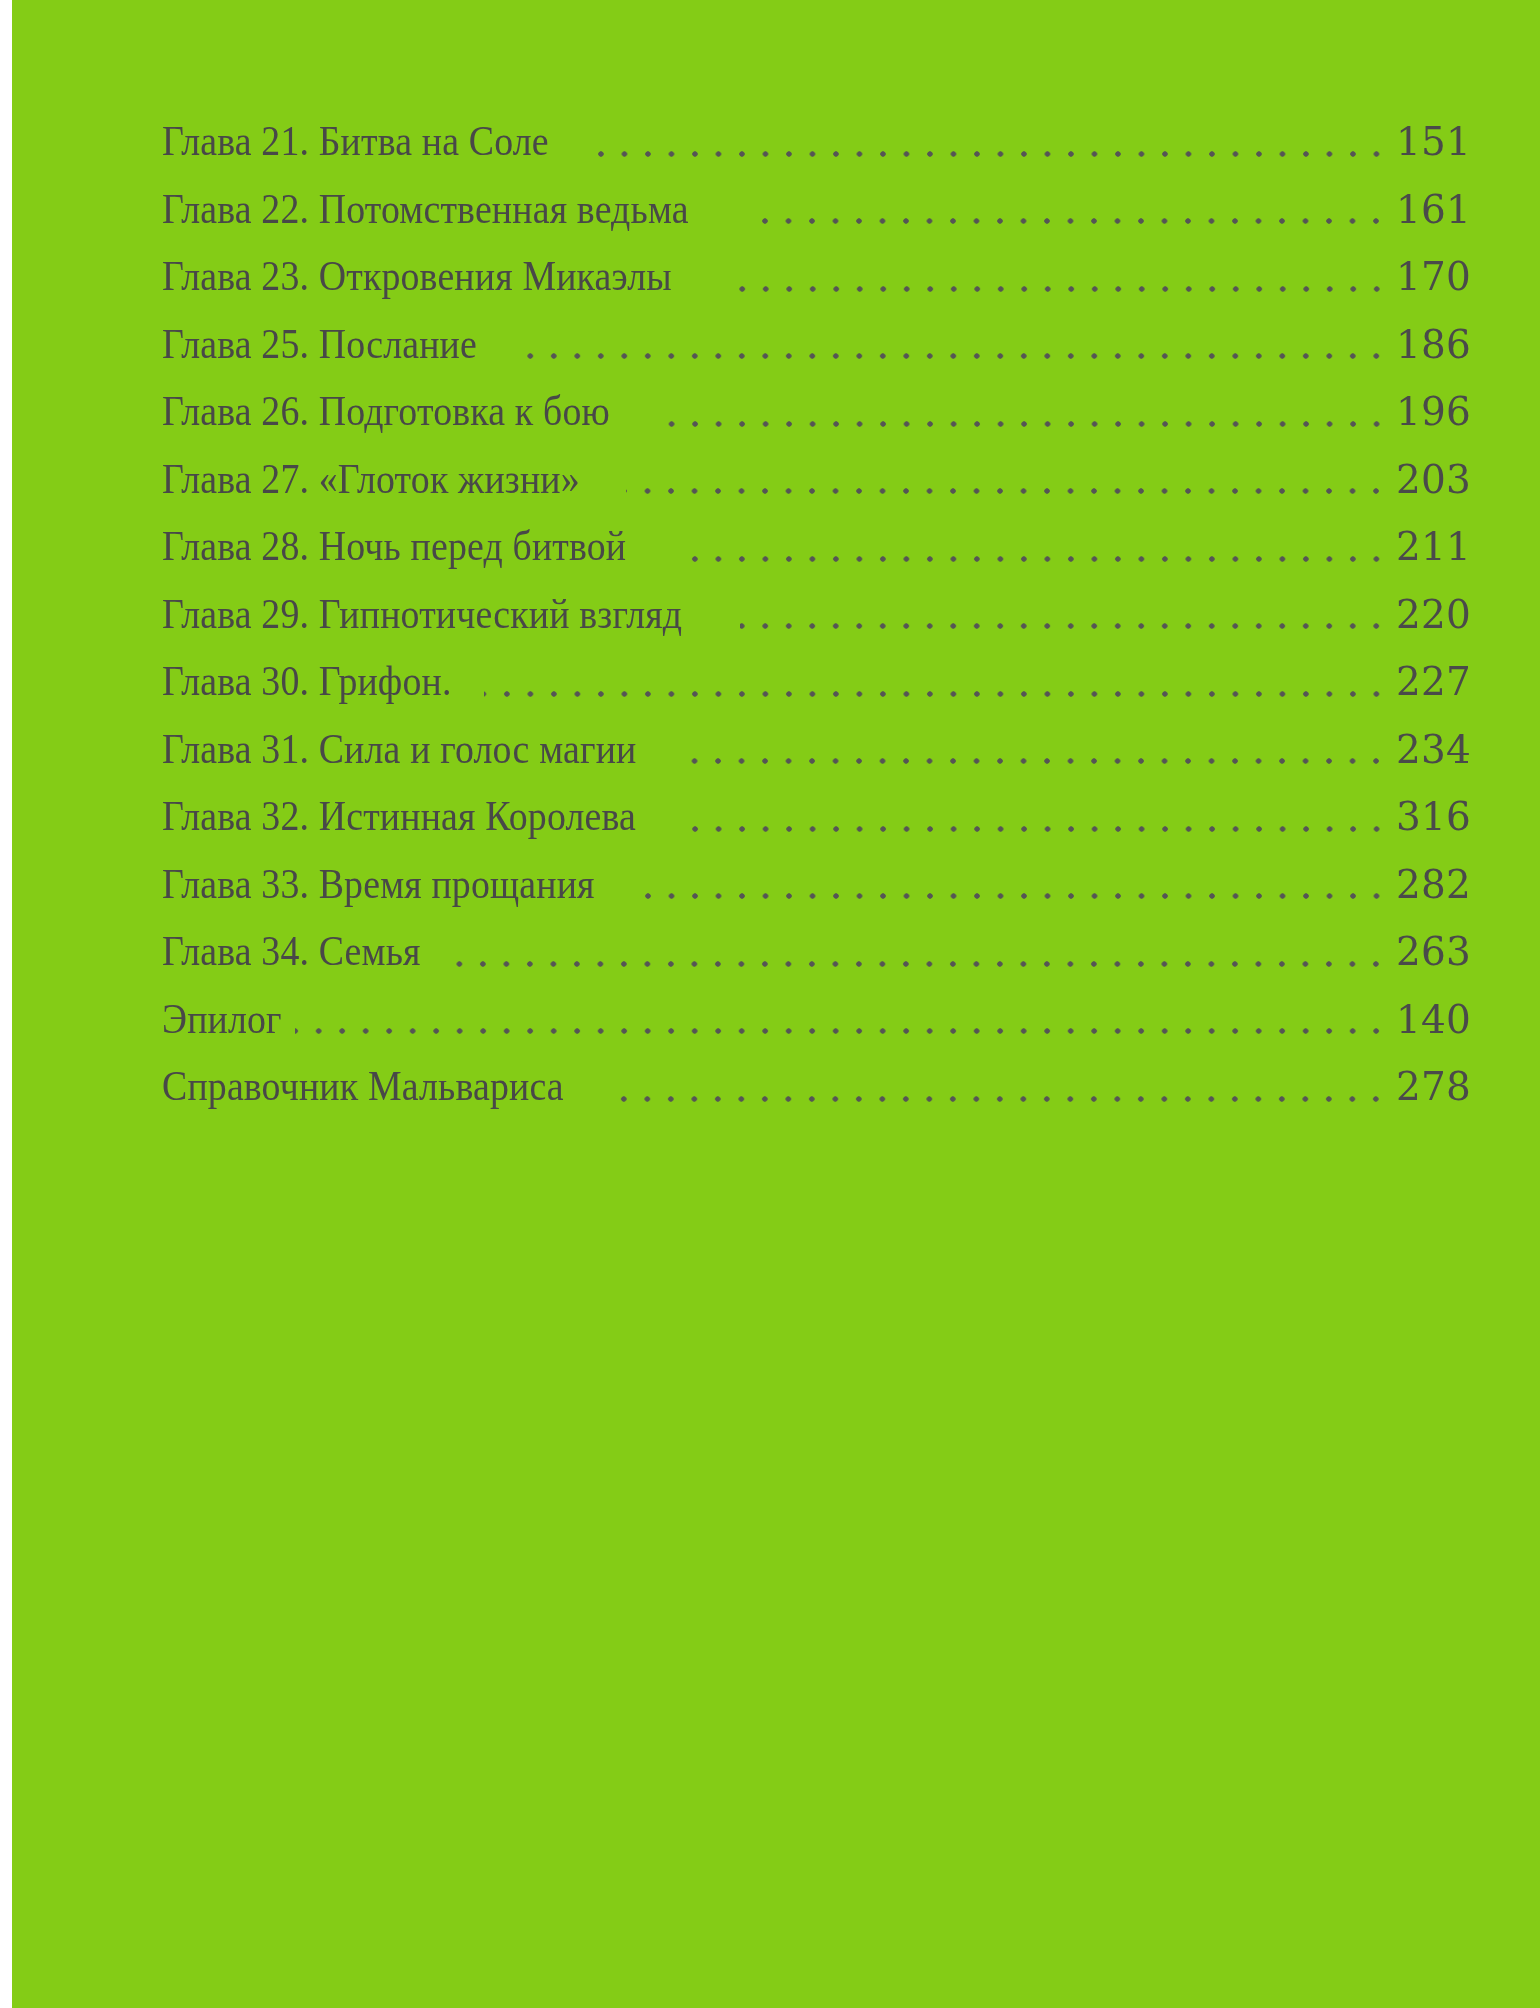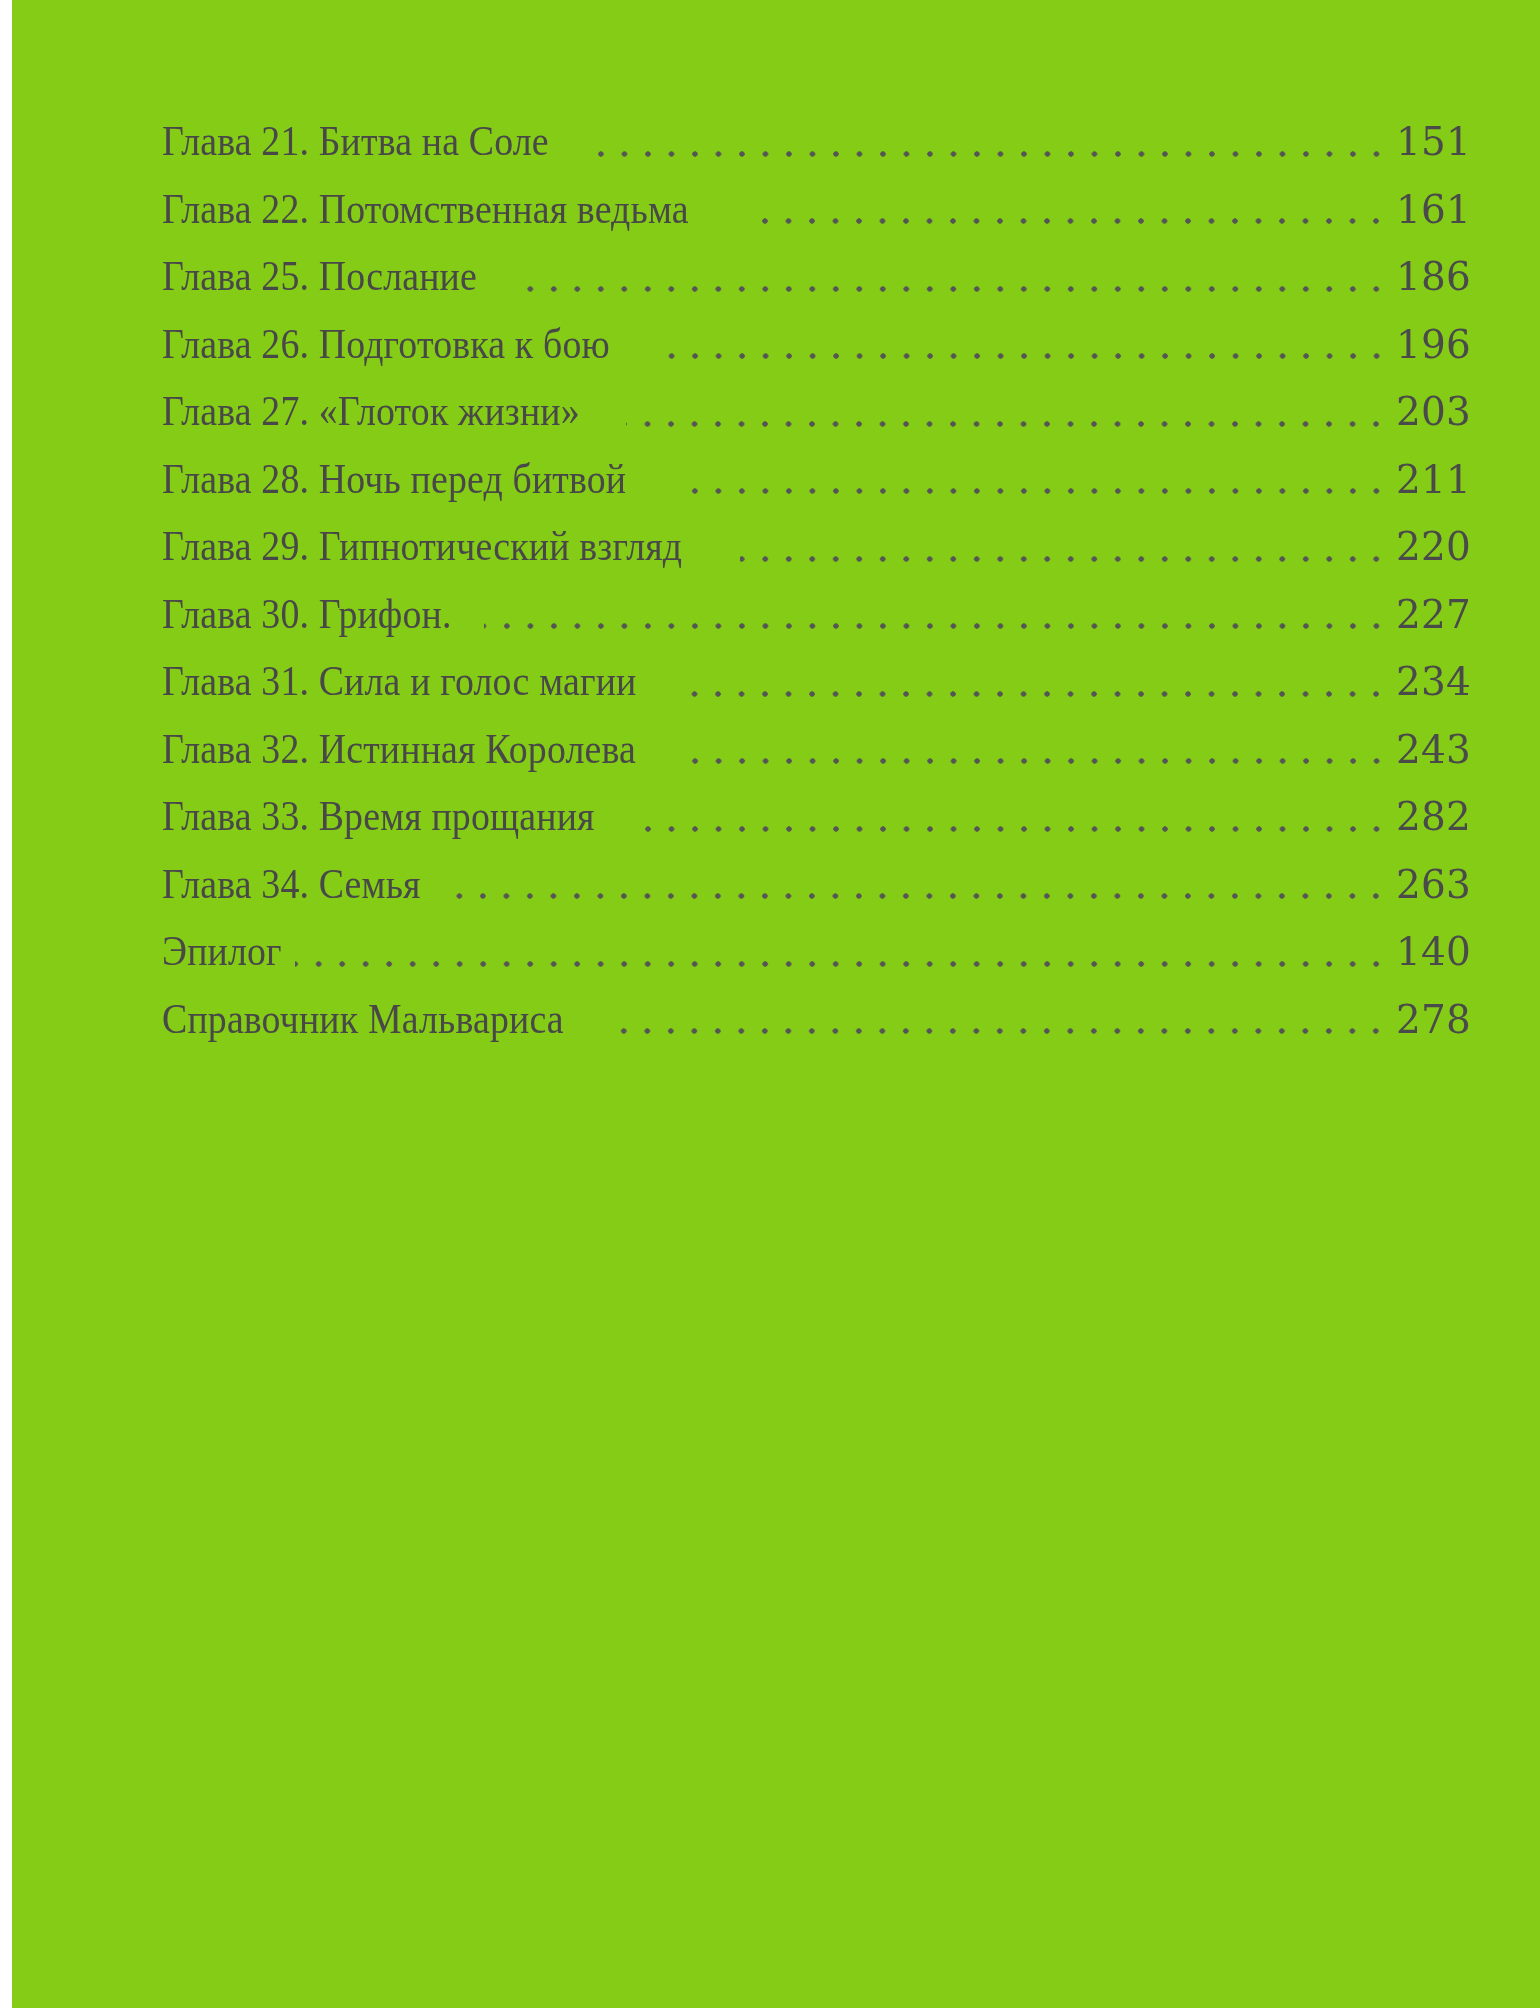--- a/index.html
+++ b/index.html
@@ -74,20 +74,25 @@
       <span class="toc-leader"></span>
       <span class="toc-page">151</span>
     </div>
 
     <div class="toc-row">
       <span class="toc-title">Глава 22. Потомственная ведьма</span>
       <span class="toc-leader"></span>
       <span class="toc-page">161</span>
     </div>
 
+    <div class="toc-row">
+      <span class="toc-title">Глава 23. Откровения Микаэлы</span>
+      <span class="toc-leader"></span>
+      <span class="toc-page">170</span>
+    </div>
 
 
     <div class="toc-row">
       <span class="toc-title">Глава 25. Послание</span>
       <span class="toc-leader"></span>
       <span class="toc-page">186</span>
     </div>
 
     <div class="toc-row">
       <span class="toc-title">Глава 26. Подготовка к бою</span>
@@ -121,21 +126,21 @@
 
     <div class="toc-row">
       <span class="toc-title">Глава 31. Сила и голос магии</span>
       <span class="toc-leader"></span>
       <span class="toc-page">234</span>
     </div>
 
     <div class="toc-row">
       <span class="toc-title">Глава 32. Истинная Королева</span>
       <span class="toc-leader"></span>
-      <span class="toc-page">243</span>
+      <span class="toc-page">316</span>
     </div>
 
     <div class="toc-row">
       <span class="toc-title">Глава 33. Время прощания</span>
       <span class="toc-leader"></span>
       <span class="toc-page">282</span>
     </div>
 
     <div class="toc-row">
       <span class="toc-title">Глава 34. Семья</span>

